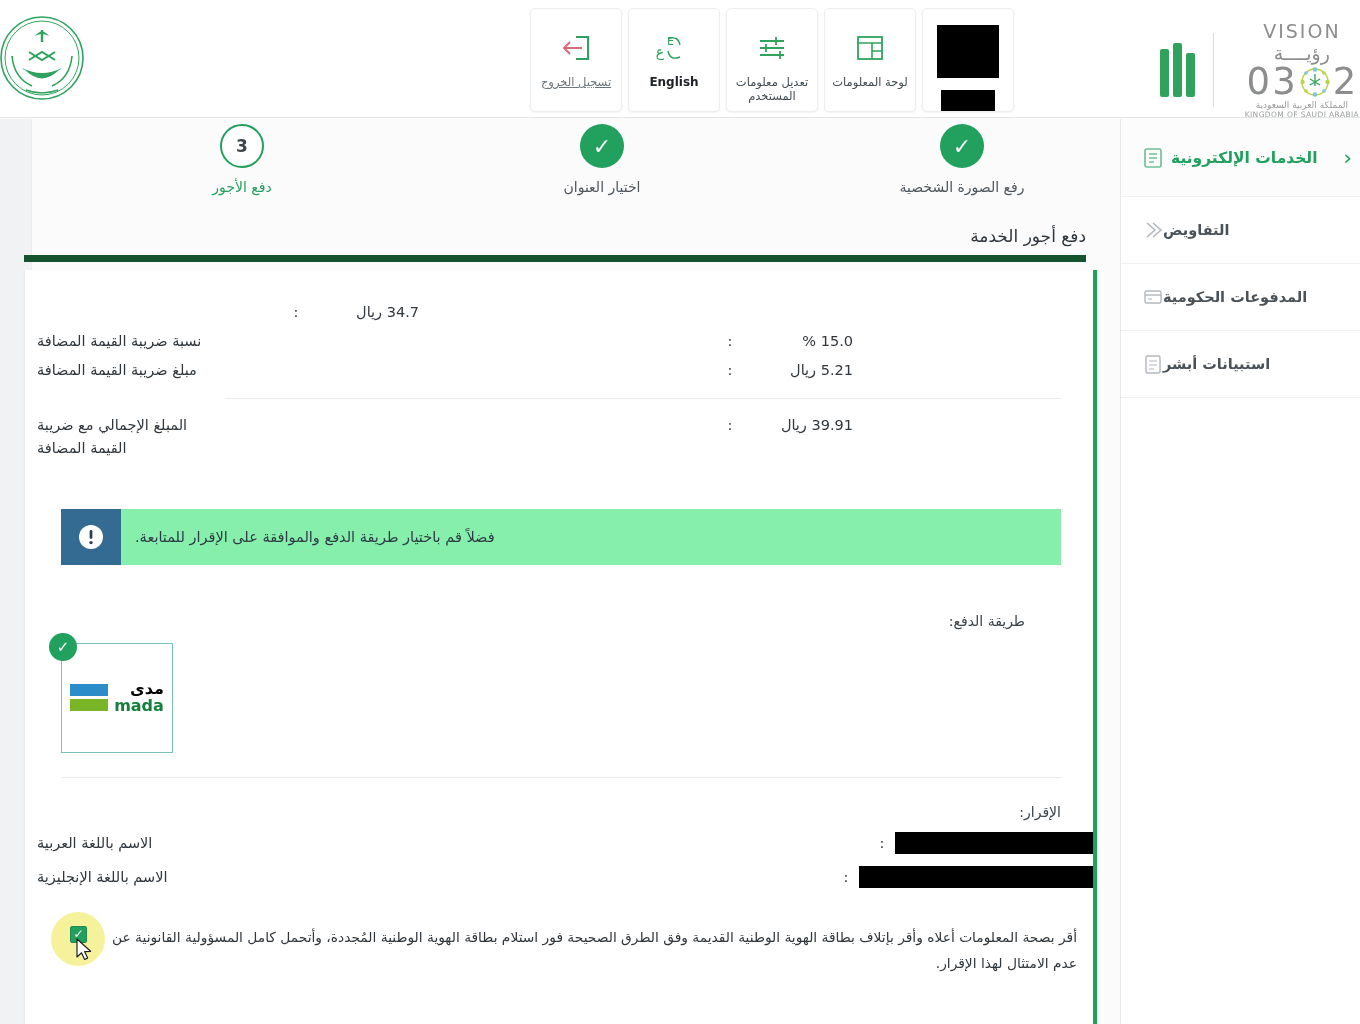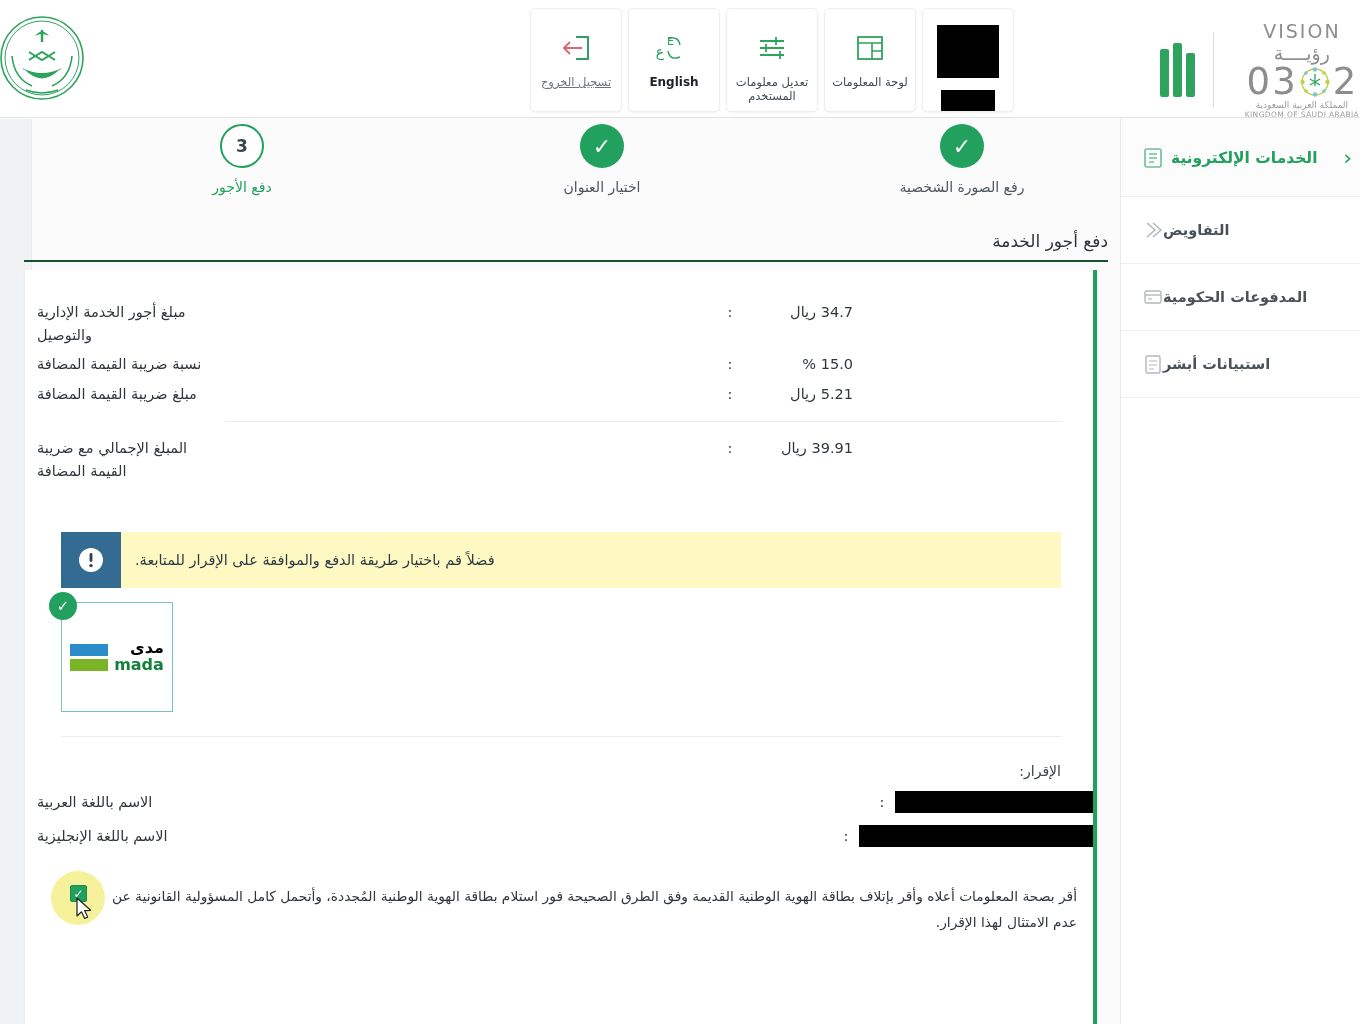--- a/index.html
+++ b/index.html
@@ -97,22 +97,22 @@
   .step.active .dot { background: #fff; border: 2px solid #21a05e; color: #3c444b; font-size: 17px; font-weight: bold; }
   .step .slabel { margin-top: 11px; font-size: 14px; color: #4e565d; }
   .step.active .slabel { color: #21a05e; }
 
   
   .main {
     position: absolute; top: 214px; right: 240px; width: 1120px; height: 810px;
     padding: 0 12px;
   }
   .panel-title-row {
-    position: relative; height: 48px; margin: 0 0 0 12px;
-    border-bottom: 2px solid #14532d;
+    position: relative; height: 48px; margin: 0 22px 0 12px;
+    border-bottom: 7px solid #14532d;
     text-decoration: underline;
   }
   .panel-title {
     position: absolute; right: 0; bottom: 9px;
     font-size: 17px; color: #2e353b;
   }
   .card {
     position: relative; margin: 8px 10px 0 12px; background: #fff;
     border: 1px solid #ececec; border-top: none;
     min-height: 760px;
@@ -135,21 +135,21 @@
     margin-right: auto; margin-left: 0;
   }
   .fee-inner { display:flex; flex-direction: row; align-items: flex-start; margin-right: auto; margin-left: 258px; }
   .fee-colon { width: 26px; text-align: center; font-size: 14.5px; color: #2f363c; line-height: 1.6; }
   .fee-value { width: 110px; text-align: right; font-size: 14.5px; color: #2f363c; line-height: 1.6; direction: rtl; }
   .fee-div { height: 1px; background: #ececec; margin: 12px 35px 12px 200px; }
 
   
   .alert {
     position: relative; margin: 40px 36px 0 36px; height: 56px;
-    background: #fef9c3; display: flex; flex-direction: row-reverse; align-items: stretch;
+    background: #86efac; display: flex; flex-direction: row-reverse; align-items: stretch;
   }
   .alert-icon {
     width: 60px; background: #336b93; display: flex; align-items: center; justify-content: center;
   }
   .alert-text {
     flex: 1; display: flex; align-items: center; justify-content: flex-end;
     padding-left: 14px; padding-right: 30px;
     font-size: 14.5px; color: #2d3a45;
   }
 
@@ -402,21 +402,20 @@
 
     <div class="card">
 
       <div class="fees">
 
         <div class="fee-row">
           <div class="fee-inner">
             <div class="fee-value">34.7 ريال</div>
             <div class="fee-colon">:</div>
           </div>
-          <div class="fee-label">مبلغ أجور الخدمة الإدارية والتوصيل</div>
         </div>
 
         <div class="fee-row">
           <div class="fee-inner">
             <div class="fee-value">15.0 %</div>
             <div class="fee-colon">:</div>
           </div>
           <div class="fee-label">نسبة ضريبة القيمة المضافة</div>
         </div>
 
@@ -444,20 +443,21 @@
           <svg width="28" height="28" viewBox="0 0 28 28">
             <circle cx="14" cy="14" r="12" fill="#ffffff"></circle>
             <rect x="12.6" y="7" width="2.8" height="9" rx="1.4" fill="#2b3f4e"></rect>
             <circle cx="14" cy="19.6" r="1.7" fill="#2b3f4e"></circle>
           </svg>
         </div>
         <div class="alert-text">فضلاً قم باختيار طريقة الدفع والموافقة على الإقرار للمتابعة.</div>
       </div>
 
       <div class="pay-wrap">
+        <div class="pay-label">طريقة الدفع:</div>
         <div class="pay-row">
           <div class="pay-card">
             <div class="pay-check">✓</div>
             <div class="mada">
               <div class="mada-words">
                 <span class="mada-ar">مدى</span>
                 <span class="mada-en">mada</span>
               </div>
               <div class="mada-bars">
                 <i class="b1"></i>

